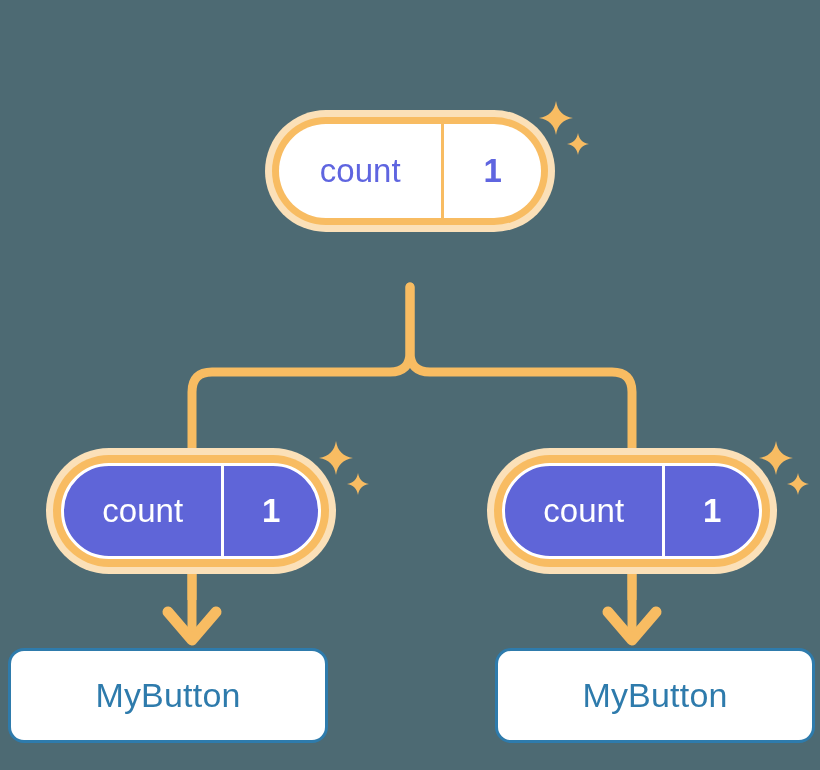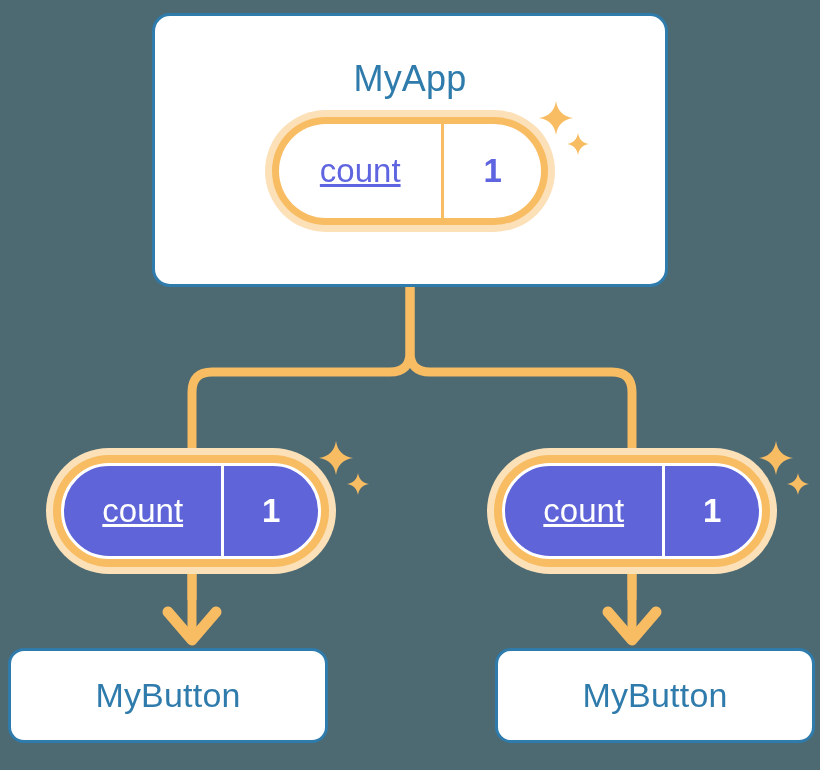--- a/index.html
+++ b/index.html
@@ -112,21 +112,21 @@
     overflow: hidden;
   }
   .pill-key, .pill-val {
     display: flex;
     align-items: center;
     justify-content: center;
     font-size: 33px;
     white-space: nowrap;
     box-sizing: border-box;
   }
-  .pill-key { flex: 0 0 62%; text-decoration: underline; }
+  .pill-key { flex: 0 0 62%; }
   .pill-val { flex: 1 1 auto; font-weight: 700; }
 
   
   #app-pill {
     left: 265px;
     top: 110px;
     width: 290px;
     height: 122px;
   }
   #app-pill .pill-inner {
@@ -199,23 +199,20 @@
       <line x1="192" y1="570" x2="192" y2="638" stroke="#f8bc62" stroke-width="9" stroke-linecap="butt"></line>
       <path d="M168,612 L192,640 L216,612" fill="none" stroke="#f8bc62" stroke-width="11" stroke-linecap="round" stroke-linejoin="round"></path>
     </g>
 
     <g>
       <line x1="632" y1="570" x2="632" y2="638" stroke="#f8bc62" stroke-width="9" stroke-linecap="butt"></line>
       <path d="M608,612 L632,640 L656,612" fill="none" stroke="#f8bc62" stroke-width="11" stroke-linecap="round" stroke-linejoin="round"></path>
     </g>
   </svg>
 
-  <div class="card" id="app-card">
-    <div class="card-title">MyApp</div>
-  </div>
 
   <div class="pill" id="app-pill">
     <div class="pill-ring">
       <div class="pill-inner">
         <span class="pill-key">count</span>
         <span class="pill-val">1</span>
       </div>
     </div>
   </div>
 

